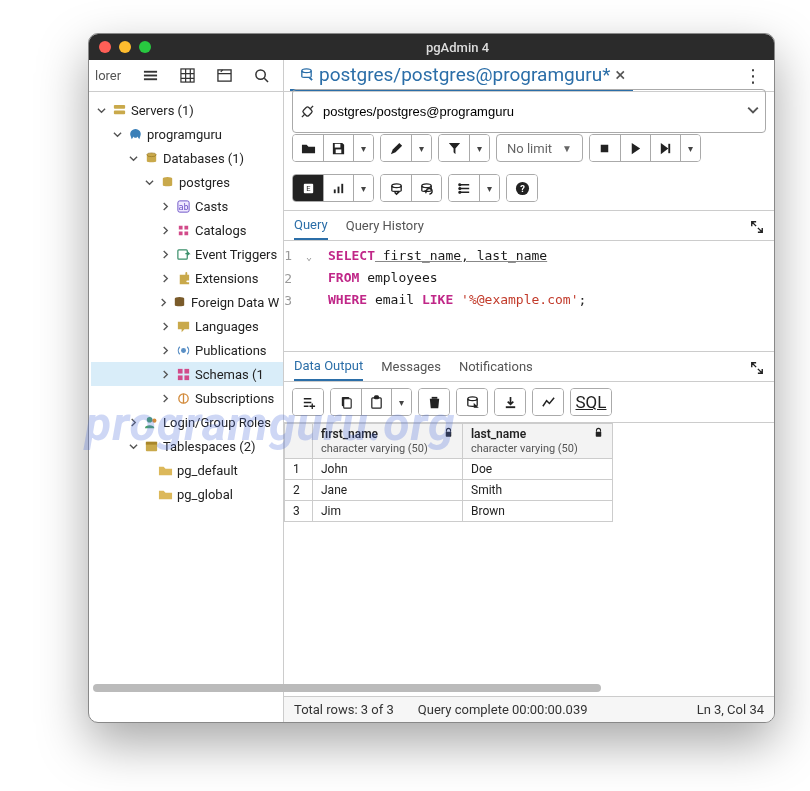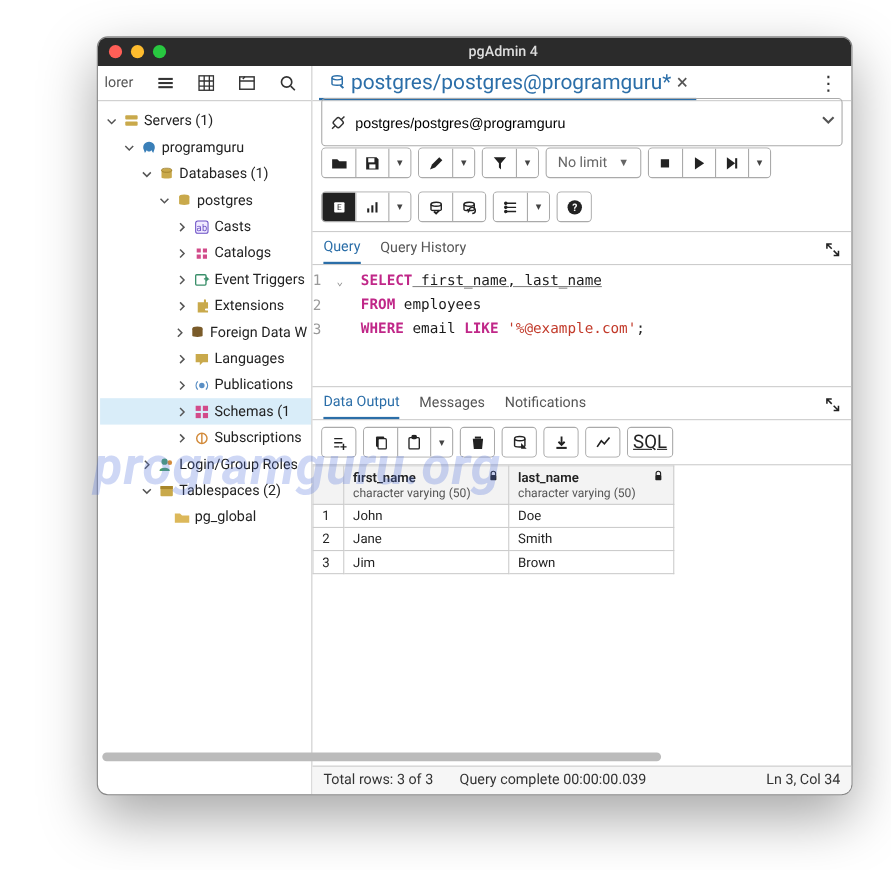--- a/index.html
+++ b/index.html
@@ -336,20 +336,28 @@
               </svg>
             </span>
           <span>Tablespaces (2)</span>
         </div>
         <div class="row" style="padding-left:66px">
           <span class="nicon">
               <svg viewBox="0 0 16 16">
                 <path d="M1 4 L6 4 L8 6 L15 6 L15 13 L1 13 Z" fill="#dcb85a"></path>
               </svg>
             </span>
+          <span>pg_default</span>
+        </div>
+        <div class="row" style="padding-left:66px">
+          <span class="nicon">
+              <svg viewBox="0 0 16 16">
+                <path d="M1 4 L6 4 L8 6 L15 6 L15 13 L1 13 Z" fill="#dcb85a"></path>
+              </svg>
+            </span>
           <span>pg_global</span>
         </div>
       </div>
       <div class="scrollbar-bottom">
           <div class="thumb"></div>
         </div>
     </div>
 
     <div class="main">
       <div class="tabbar">

